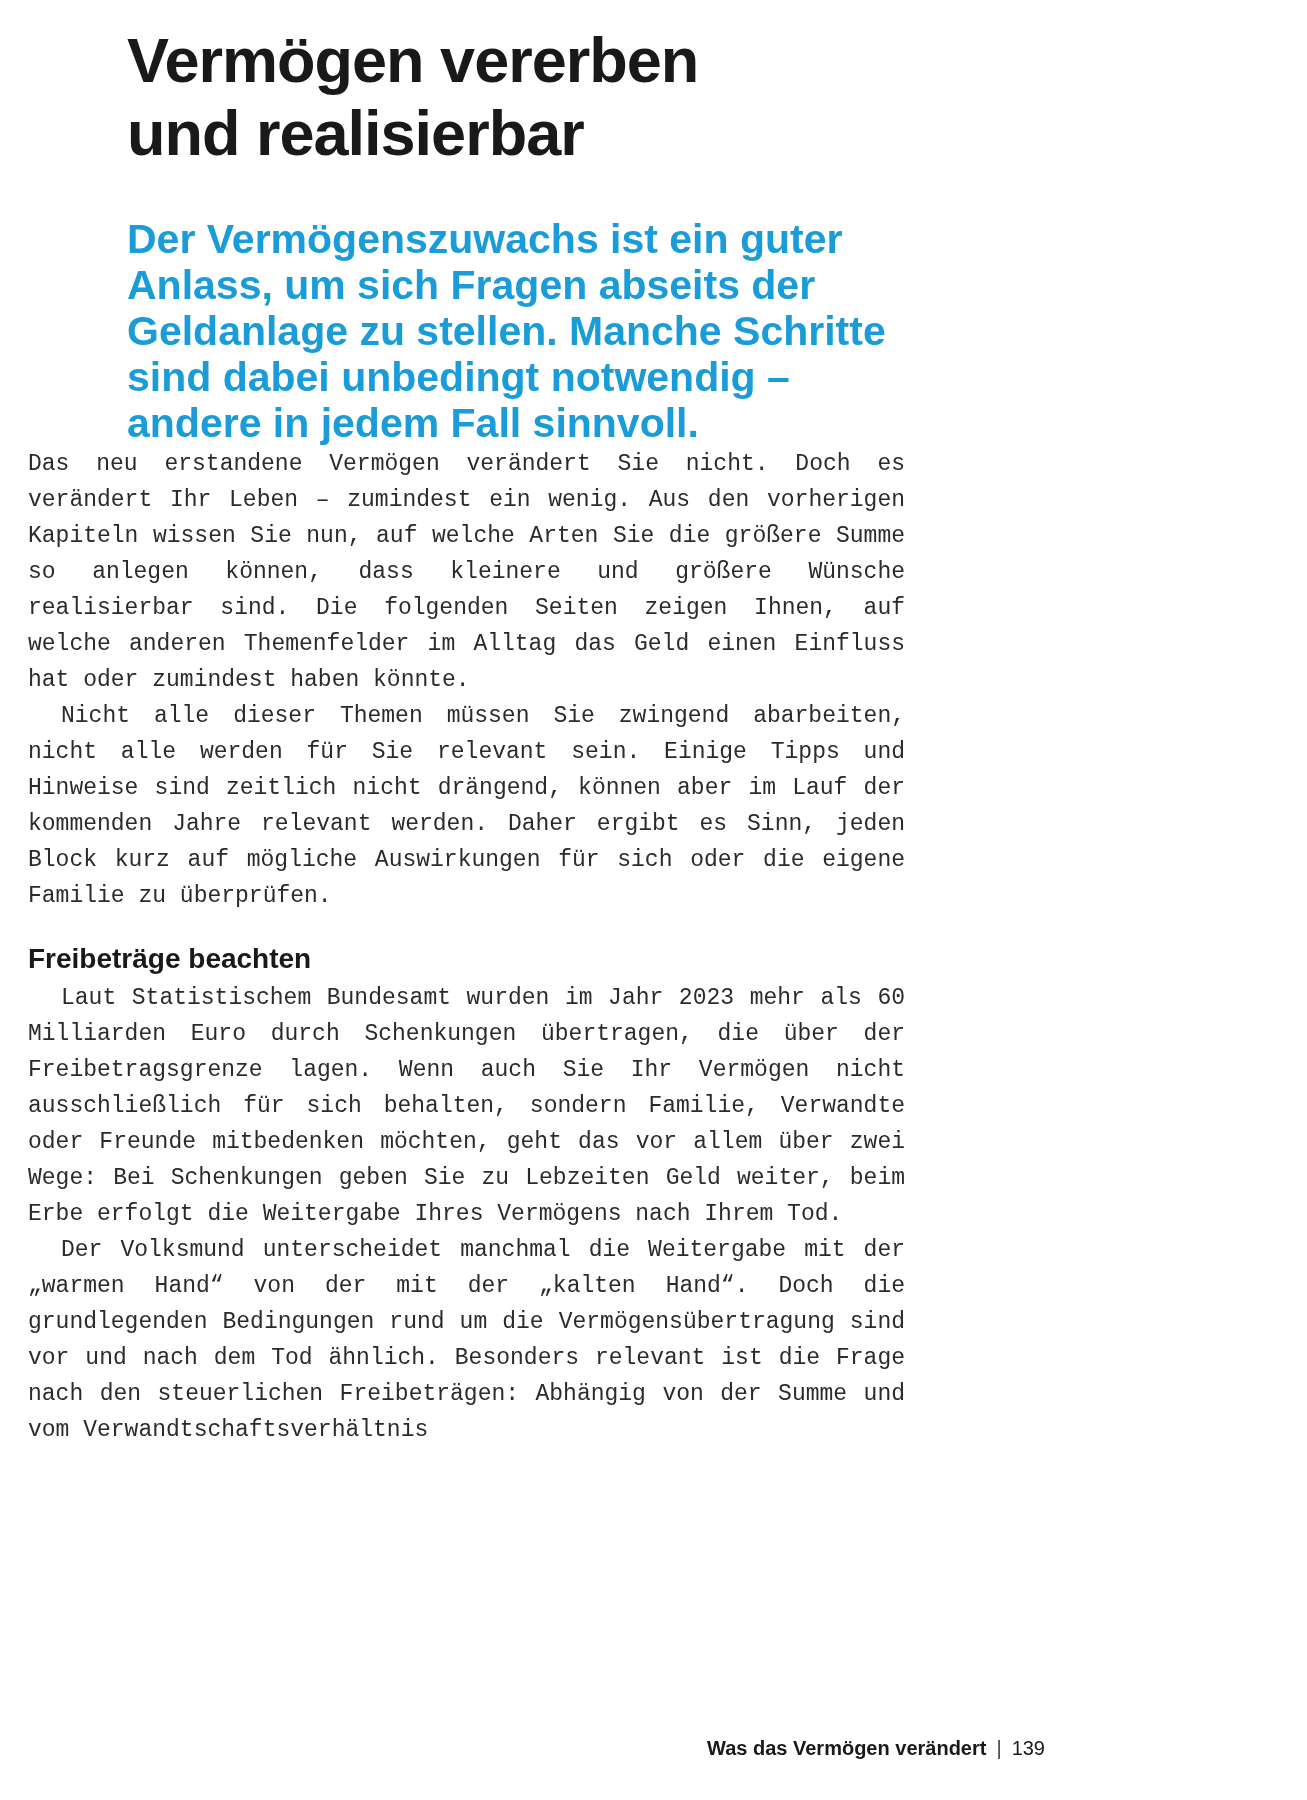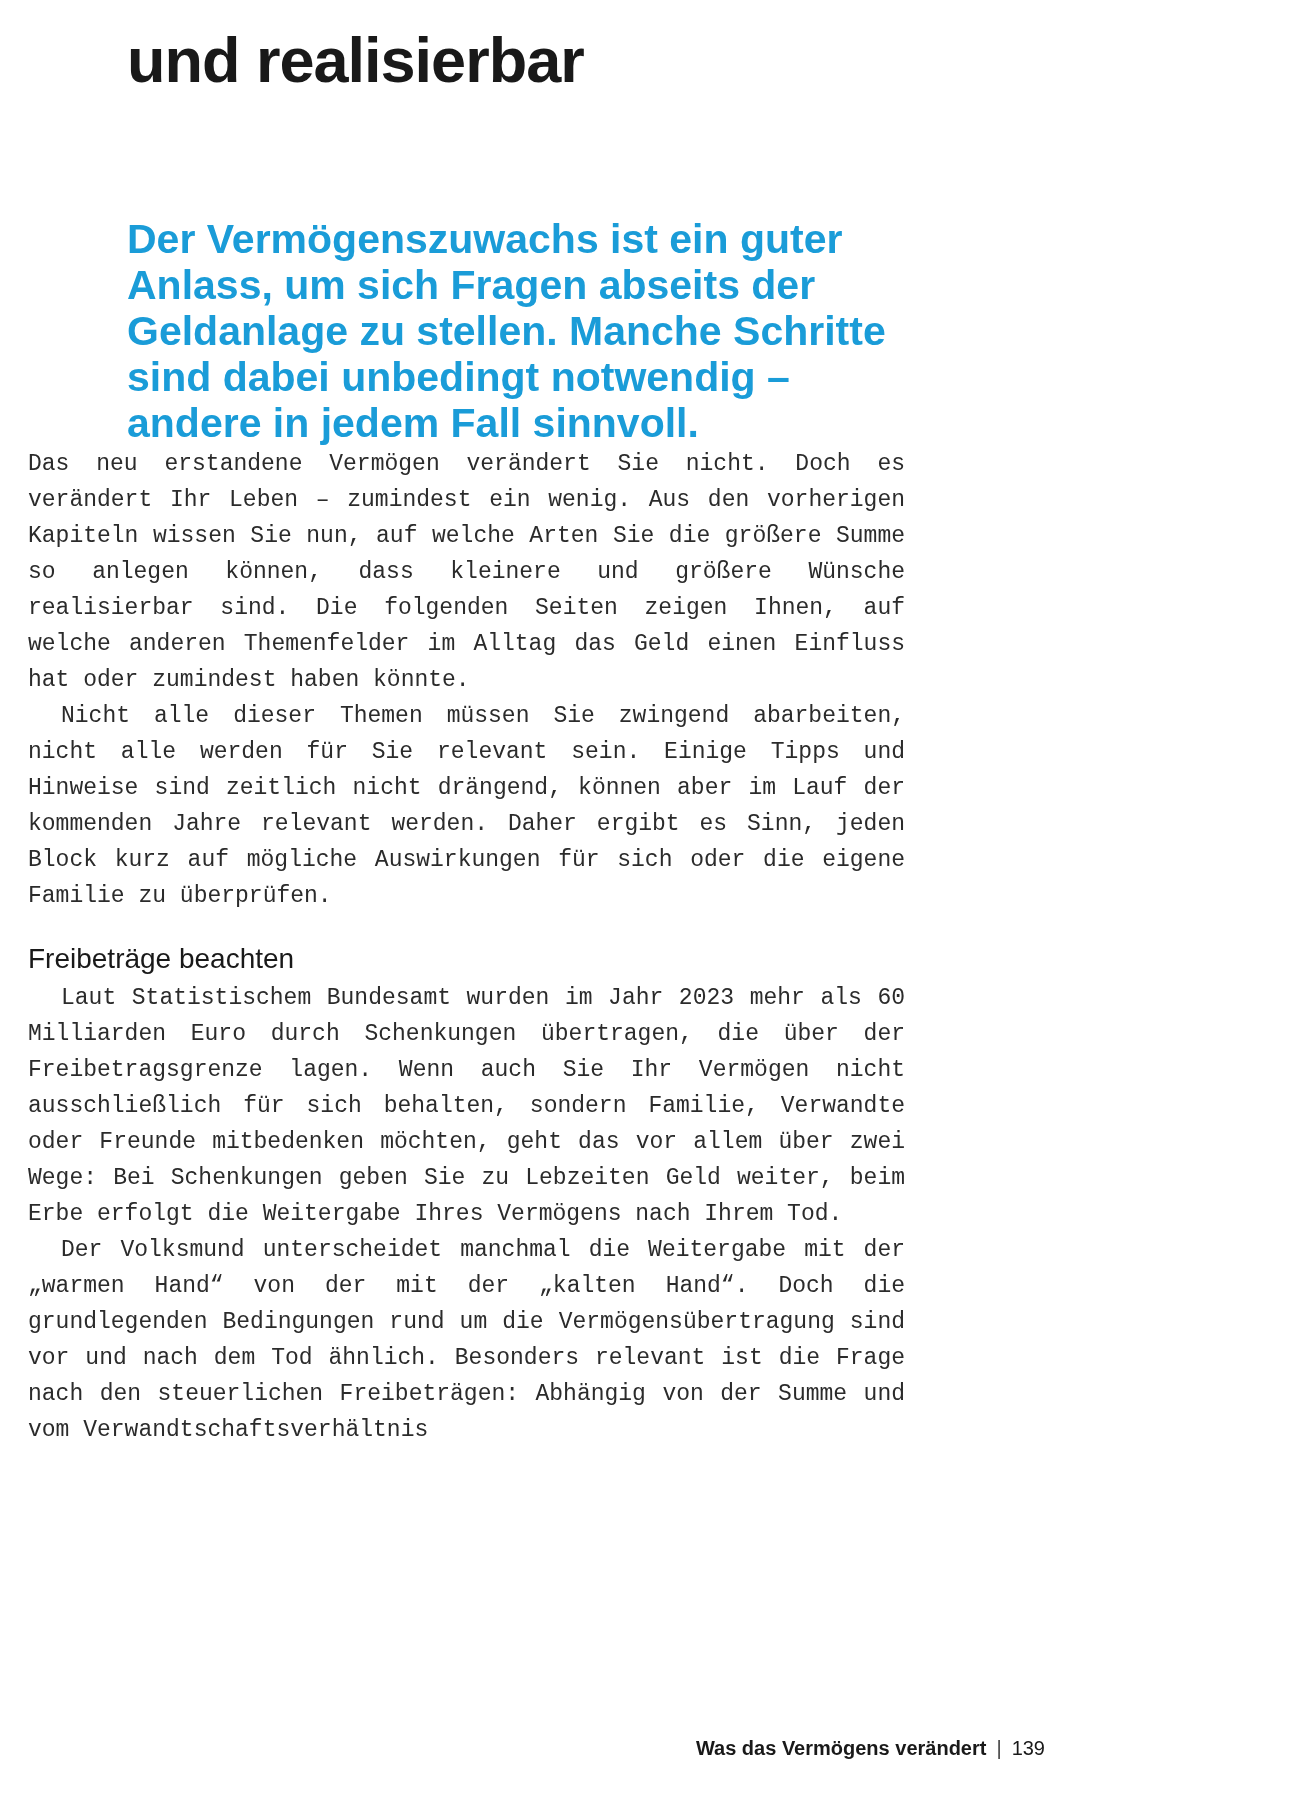--- a/index.html
+++ b/index.html
@@ -45,21 +45,21 @@
     text-align: justify;
     hyphens: auto;
     -webkit-hyphens: auto;
     color: #2b2b2b;
   }
   .para { margin: 0; font-family: Liberation Mono, monospace; }
   .indent { text-indent: 33px; }
   .section-heading {
     font-size: 28px;
     line-height: 34px;
-    font-weight: 400;
+    font-weight: 700;
     color: #191919;
     margin-top: 28px;
     margin-bottom: 4px;
     text-align: left;
   }
   .footer {
     position: absolute;
     right: 262px;
     bottom: 40px;
     display: flex;
@@ -71,34 +71,35 @@
   .footer-chapter { font-weight: 700; }
   .footer-sep { font-weight: 400; color: #444444; }
   .footer-page { font-weight: 400; }
 </style>
 </head>
 <body>
 
 <div class="page">
 
   <h1 class="title">
+    <span class="title-line">Vermögen vererben</span>
     <span class="title-line">und realisierbar</span>
   </h1>
 
   <p class="lead" style="color: rgb(26, 156, 216);">Der Vermögenszuwachs ist ein guter Anlass, um sich Fragen abseits der Geldanlage zu stellen. Manche Schritte sind dabei unbedingt notwendig – andere in jedem Fall sinnvoll.</p>
 
   <div class="body">
     <p class="para">Das neu erstandene Vermögen verändert Sie nicht. Doch es verändert Ihr Leben – zumindest ein wenig. Aus den vorherigen Kapiteln wissen Sie nun, auf welche Arten Sie die größere Summe so anlegen können, dass kleinere und größere Wünsche realisierbar sind. Die folgenden Seiten zeigen Ihnen, auf welche anderen Themenfelder im Alltag das Geld einen Einfluss hat oder zumindest haben könnte.</p>
     <p class="para indent">Nicht alle dieser Themen müssen Sie zwingend abarbeiten, nicht alle werden für Sie relevant sein. Einige Tipps und Hinweise sind zeitlich nicht drängend, können aber im Lauf der kommenden Jahre relevant werden. Daher ergibt es Sinn, jeden Block kurz auf mögliche Auswirkungen für sich oder die eigene Familie zu überprüfen.</p>
 
     <h2 class="section-heading">Freibeträge beachten</h2>
 
     <p class="para indent">Laut Statistischem Bundesamt wurden im Jahr 2023 mehr als 60 Milliarden Euro durch Schenkungen übertragen, die über der Freibetragsgrenze lagen. Wenn auch Sie Ihr Vermögen nicht ausschließlich für sich behalten, sondern Familie, Verwandte oder Freunde mitbedenken möchten, geht das vor allem über zwei Wege: Bei Schenkungen geben Sie zu Lebzeiten Geld weiter, beim Erbe erfolgt die Weitergabe Ihres Vermögens nach Ihrem Tod.</p>
     <p class="para indent">Der Volksmund unterscheidet manchmal die Weitergabe mit der „warmen Hand“ von der mit der „kalten Hand“. Doch die grundlegenden Bedingungen rund um die Vermögensübertragung sind vor und nach dem Tod ähnlich. Besonders relevant ist die Frage nach den steuerlichen Freibeträgen: Abhängig von der Summe und vom Verwandtschaftsverhältnis</p>
   </div>
 
   <footer class="footer">
-    <span class="footer-chapter">Was das Vermögens verändert</span>
+    <span class="footer-chapter">Was das Vermögen verändert</span>
     <span class="footer-sep">|</span>
     <span class="footer-page">139</span>
   </footer>
 
 </div>
 
 </body></html>

